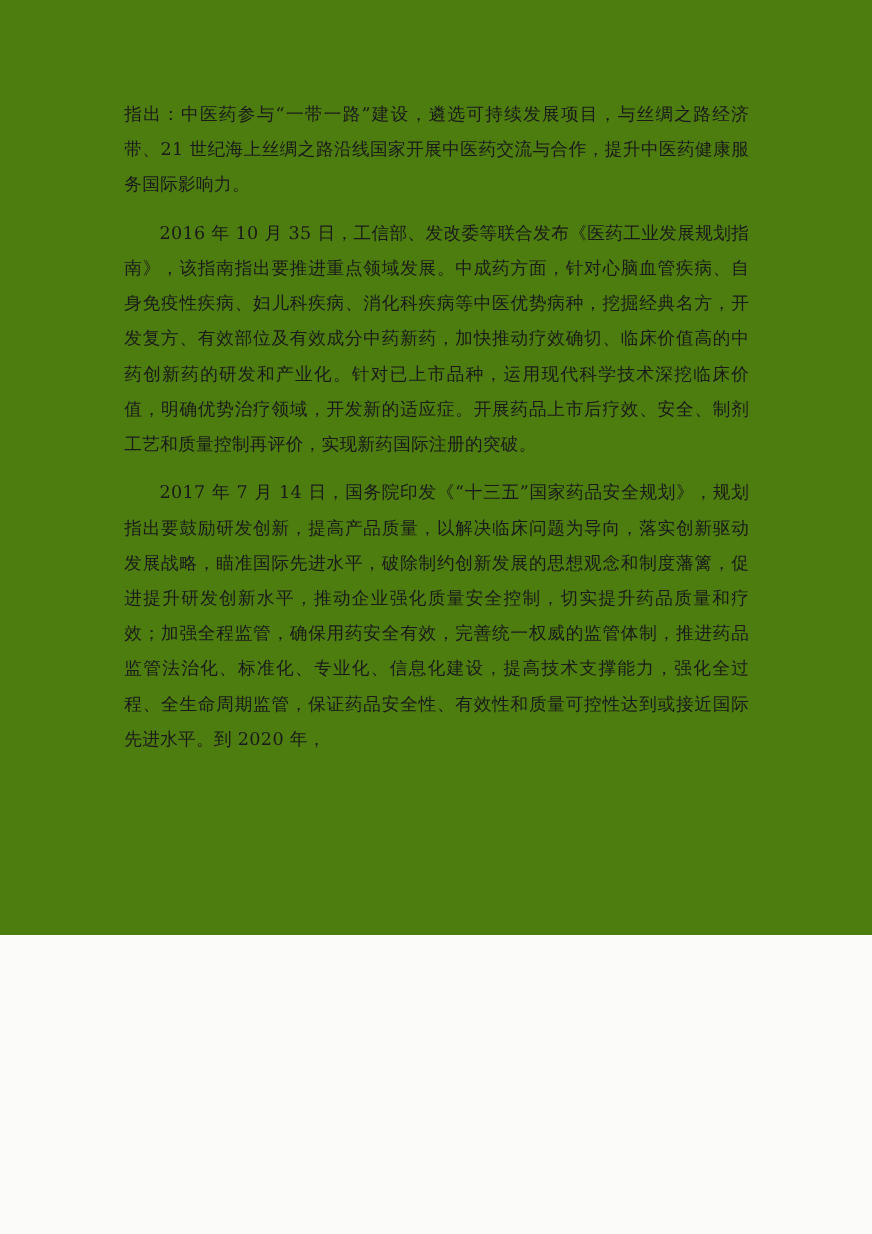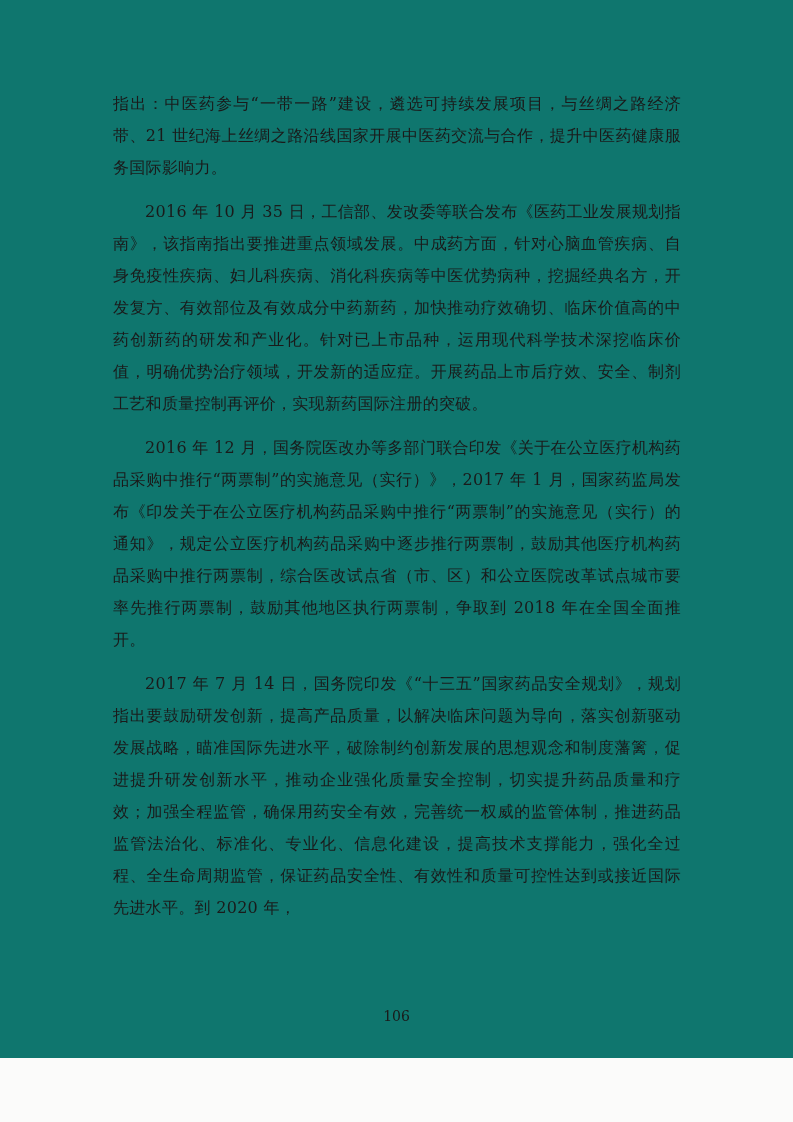--- a/index.html
+++ b/index.html
@@ -3,22 +3,22 @@
 <meta charset="utf-8">
 <style>
   html, body {
     margin: 0;
     padding: 0;
     background: #fbfbfa;
   }
   .sheet {
     position: relative;
     width: 793px;
-    height: 1058px;
-    background: #0f766e;
+    height: 850px;
+    background: #4d7c0f;
     font-family: "DejaVu Serif", "Liberation Serif", serif;
     color: #1a1a1a;
     overflow: hidden;
   }
   .text-block {
     position: absolute;
     left: 113px;
     top: 88px;
     width: 568px;
   }
@@ -44,17 +44,16 @@
     color: #1a1a1a;
   }
 </style>
 </head>
 <body>
 
 <div class="sheet">
   <div class="text-block">
     <p class="para">指出：中医药参与“一带一路”建设，遴选可持续发展项目，与丝绸之路经济带、21 世纪海上丝绸之路沿线国家开展中医药交流与合作，提升中医药健康服务国际影响力。</p>
     <p class="para indent">2016 年 10 月 35 日，工信部、发改委等联合发布《医药工业发展规划指南》，该指南指出要推进重点领域发展。中成药方面，针对心脑血管疾病、自身免疫性疾病、妇儿科疾病、消化科疾病等中医优势病种，挖掘经典名方，开发复方、有效部位及有效成分中药新药，加快推动疗效确切、临床价值高的中药创新药的研发和产业化。针对已上市品种，运用现代科学技术深挖临床价值，明确优势治疗领域，开发新的适应症。开展药品上市后疗效、安全、制剂工艺和质量控制再评价，实现新药国际注册的突破。</p>
-    <p class="para indent">2016 年 12 月，国务院医改办等多部门联合印发《关于在公立医疗机构药品采购中推行“两票制”的实施意见（实行）》，2017 年 1 月，国家药监局发布《印发关于在公立医疗机构药品采购中推行“两票制”的实施意见（实行）的通知》，规定公立医疗机构药品采购中逐步推行两票制，鼓励其他医疗机构药品采购中推行两票制，综合医改试点省（市、区）和公立医院改革试点城市要率先推行两票制，鼓励其他地区执行两票制，争取到 2018 年在全国全面推开。</p>
     <p class="para indent">2017 年 7 月 14 日，国务院印发《“十三五”国家药品安全规划》，规划指出要鼓励研发创新，提高产品质量，以解决临床问题为导向，落实创新驱动发展战略，瞄准国际先进水平，破除制约创新发展的思想观念和制度藩篱，促进提升研发创新水平，推动企业强化质量安全控制，切实提升药品质量和疗效；加强全程监管，确保用药安全有效，完善统一权威的监管体制，推进药品监管法治化、标准化、专业化、信息化建设，提高技术支撑能力，强化全过程、全生命周期监管，保证药品安全性、有效性和质量可控性达到或接近国际先进水平。到 2020 年，</p>
   </div>
   <div class="page-footer">106</div>
 </div>
 
 </body></html>

